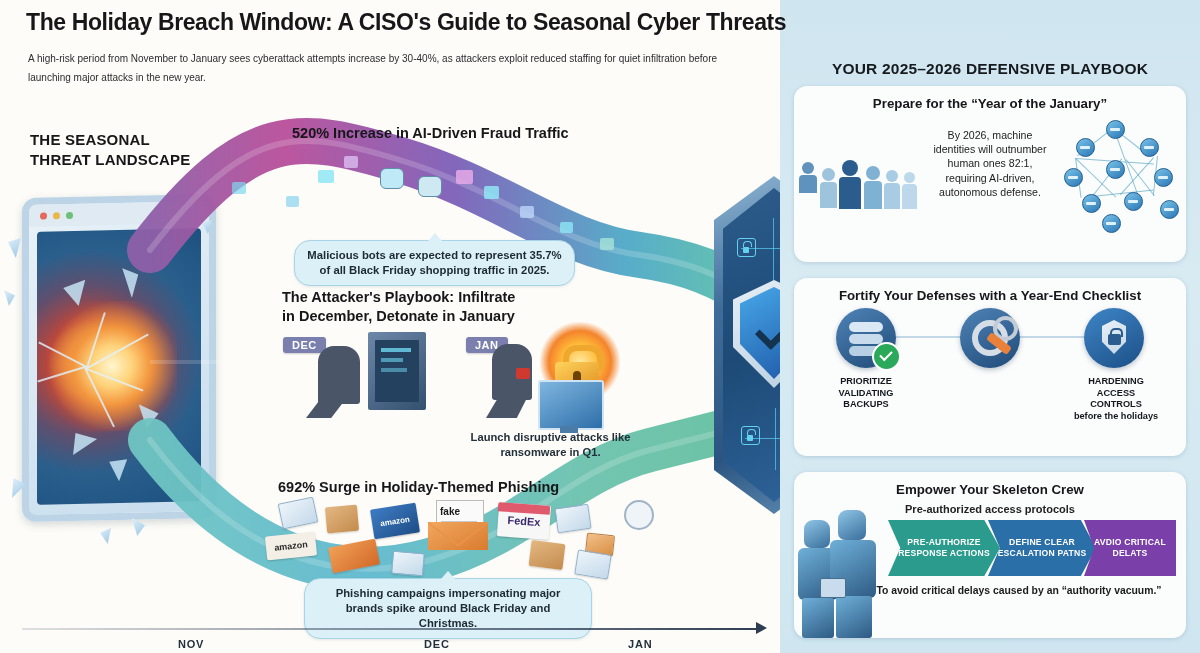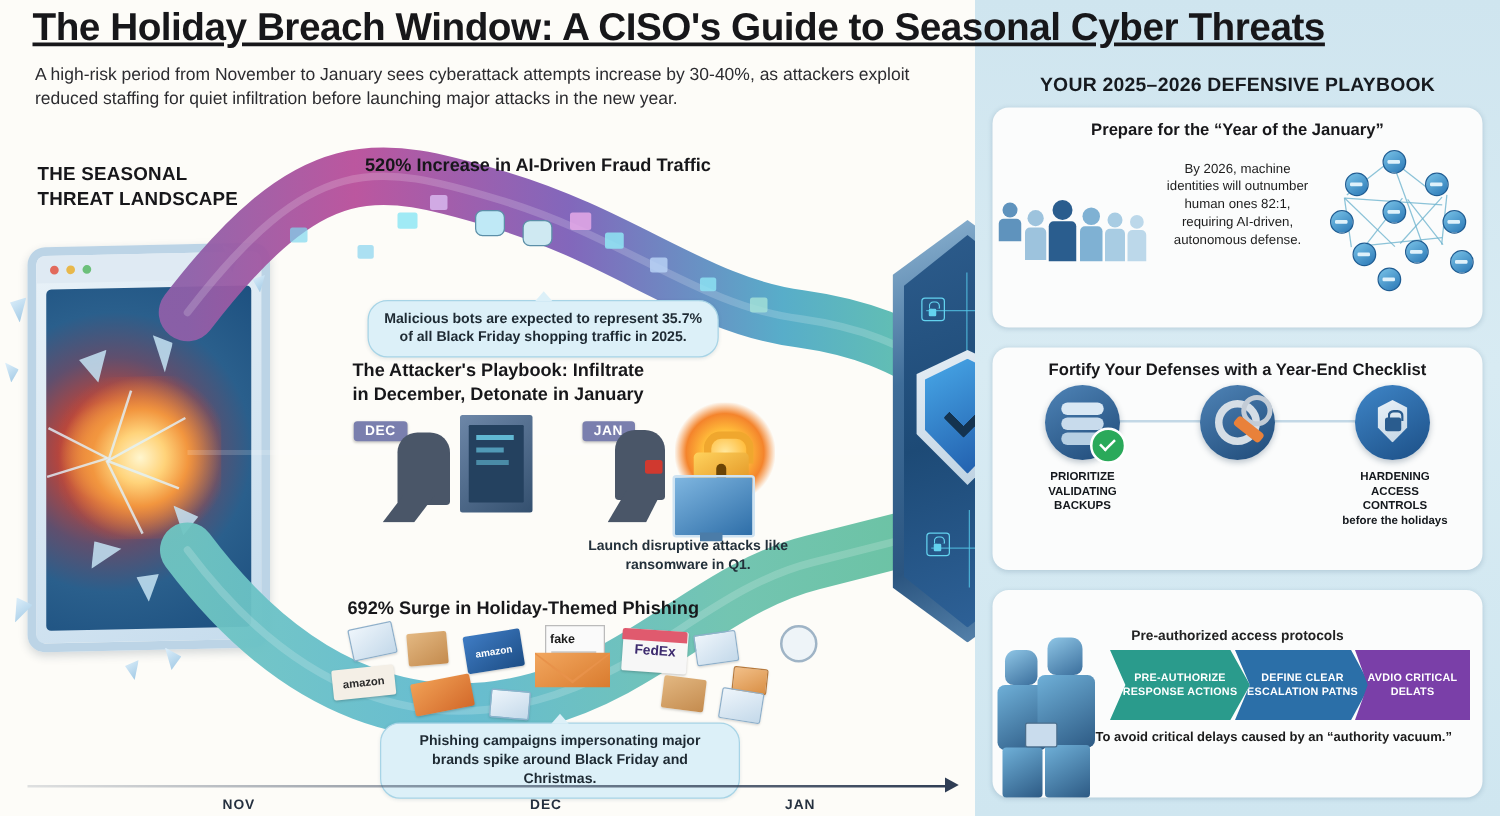--- a/index.html
+++ b/index.html
@@ -10,26 +10,26 @@
   }
   #page{position:relative;width:1200px;height:653px;background:#fdfcf8;}
 
   
   .left-panel{position:absolute;left:0;top:0;width:780px;height:653px;background:#fdfcf8;overflow:hidden;}
   .right-panel{position:absolute;left:780px;top:0;width:420px;height:653px;
     background:linear-gradient(180deg,#cfe5ef 0%,#d8ebf3 45%,#cfe6f0 100%);overflow:hidden;}
 
   .title{
     position:absolute;left:26px;top:2px;width:1160px;
-    font-size:31px;font-weight:bold;letter-spacing:-0.4px;color:#17171a;
-    white-space:nowrap;line-height:40px;z-index:30;text-decoration:underline;
+    font-size:23px;font-weight:bold;letter-spacing:-0.4px;color:#17171a;
+    white-space:nowrap;line-height:40px;z-index:30;
   }
   .subtitle{
     position:absolute;left:28px;top:50px;width:720px;
-    font-size:14px;color:#2c2c30;line-height:18.5px;z-index:30;font-weight:500;
+    font-size:10px;color:#2c2c30;line-height:18.5px;z-index:30;font-weight:500;
   }
 
   .sec-label{
     position:absolute;left:30px;top:130px;width:230px;
     font-size:15px;font-weight:bold;color:#17171a;line-height:20px;letter-spacing:0.2px;
   }
 
   
   .monitor{position:absolute;left:22px;top:196px;width:180px;height:310px;
     border-radius:14px;background:linear-gradient(150deg,#e9f2f8,#c6dced);
@@ -394,20 +394,21 @@
       </div>
       <div class="cl-lab" style="left:272px;top:98px;width:100px;">
         <span>HARDENING</span><br>
         <span>ACCESS</span><br>
         <span>CONTROLS</span><br>
         <em>before the holidays</em>
       </div>
     </div>
 
     <div class="card" style="top:472px;height:166px;">
+      <div class="card-h">Empower Your Skeleton Crew</div>
       <div class="card-sub" style="top:31px;">Pre-authorized access protocols</div>
 
       <div style="position:absolute;left:4px;top:32px;width:92px;height:134px;">
         <div class="rhead" style="left:6px;top:16px;width:26px;height:28px;"></div>
         <div class="robot" style="left:0px;top:44px;width:40px;height:52px;"></div>
         <div class="robot" style="left:4px;top:94px;width:32px;height:40px;border-radius:3px;"></div>
         <div class="rhead" style="left:40px;top:6px;width:28px;height:30px;"></div>
         <div class="robot" style="left:32px;top:36px;width:46px;height:58px;"></div>
         <div class="robot" style="left:38px;top:92px;width:36px;height:42px;border-radius:3px;"></div>
         <div class="tablet" style="left:22px;top:74px;width:24px;height:18px;"></div>

